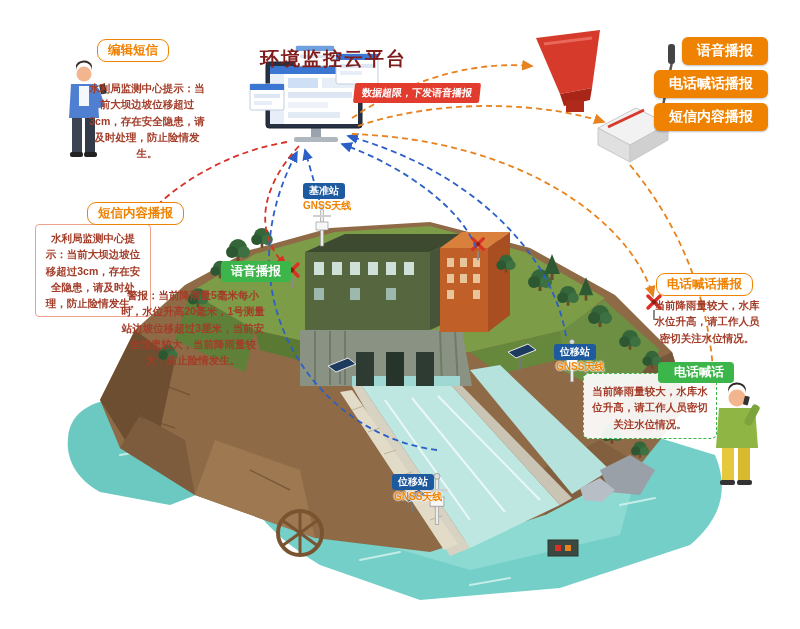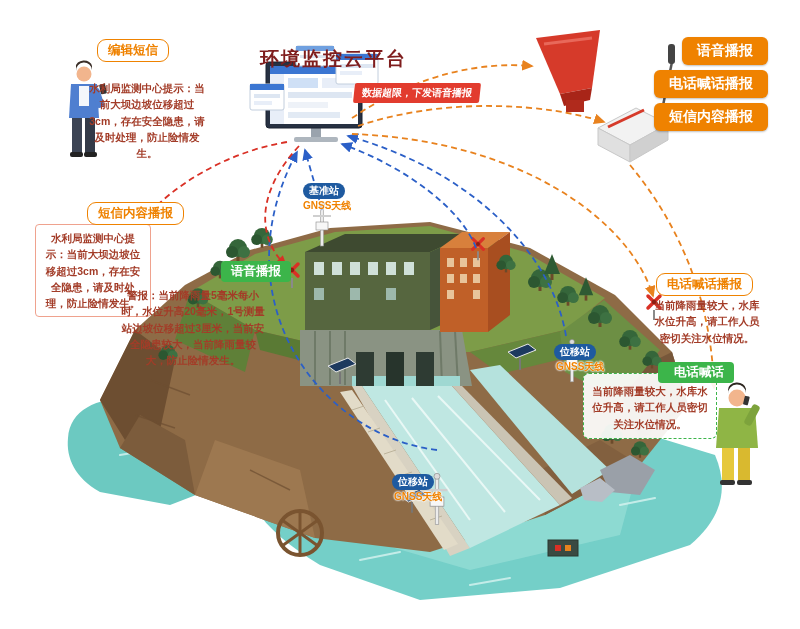--- a/index.html
+++ b/index.html
@@ -11,21 +11,21 @@
   .alert-badge{background:#e23c2e;color:#fff;font-size:10px;font-weight:bold;
                padding:3px 8px;border-radius:2px;transform:skewX(-6deg);white-space:nowrap;}
   .btn-orange{background:#ef8200;color:#fff;font-size:14px;font-weight:bold;
               padding:5px 15px;border-radius:6px;white-space:nowrap;text-align:center;
               box-shadow:0 1px 2px rgba(0,0,0,.25);cursor:pointer;}
   .label-orange{background:#fff;border:1.5px solid #ef8200;color:#ef8200;font-size:12.5px;
                 font-weight:bold;padding:2px 10px;border-radius:9px;white-space:nowrap;}
   .label-green{background:#3cb54a;color:#fff;font-size:12.5px;font-weight:bold;
                padding:2px 10px;border-radius:4px;white-space:nowrap;}
   .label-blue{background:#1e5aa0;color:#fff;font-size:10px;font-weight:bold;
-              padding:1px 6px;border-radius:8px;white-space:nowrap;}
+              padding:1px 6px;border-radius:3px;white-space:nowrap;}
   .gnss{color:#f08200;font-size:10px;font-weight:bold;white-space:nowrap;
         text-shadow:0 0 2px #fff,0 0 2px #fff,0 0 2px #fff;}
   .callout-text{font-size:10.5px;font-weight:600;color:#a33c28;line-height:1.55;text-align:center;}
   .sms-box{background:#fff;border:1px solid #efa28e;border-radius:4px;padding:5px 6px;}
   .phone-box{background:rgba(255,255,255,.92);border:1.5px dashed #3cb54a;border-radius:6px;
              padding:9px 7px 6px 7px;}
 </style>
 </head>
 <body>
 

